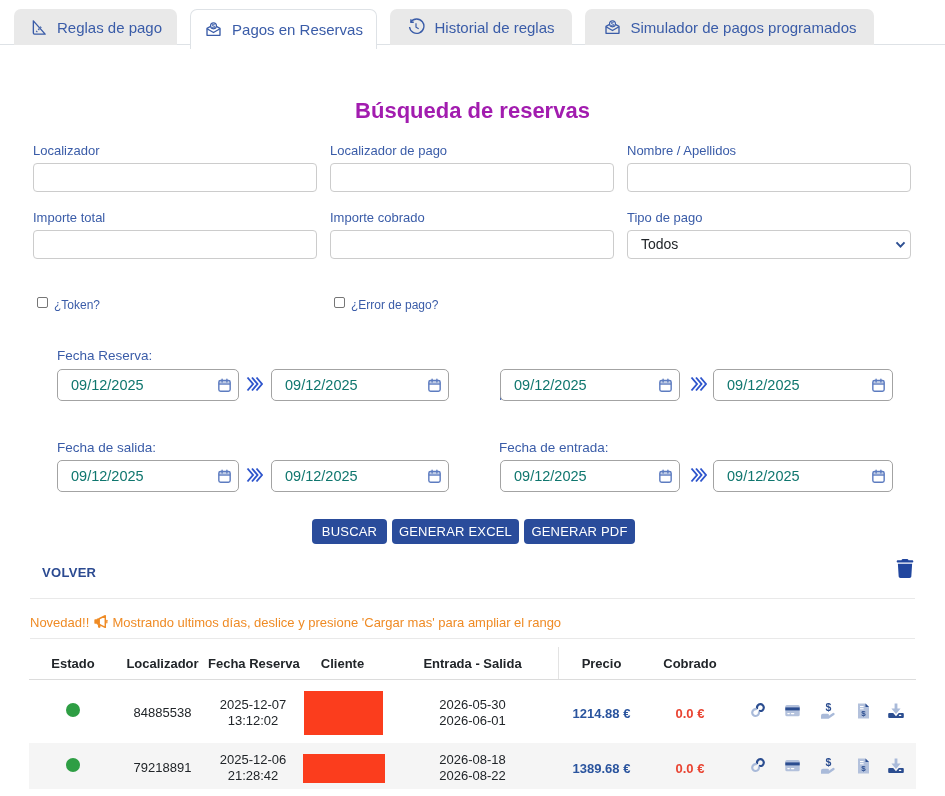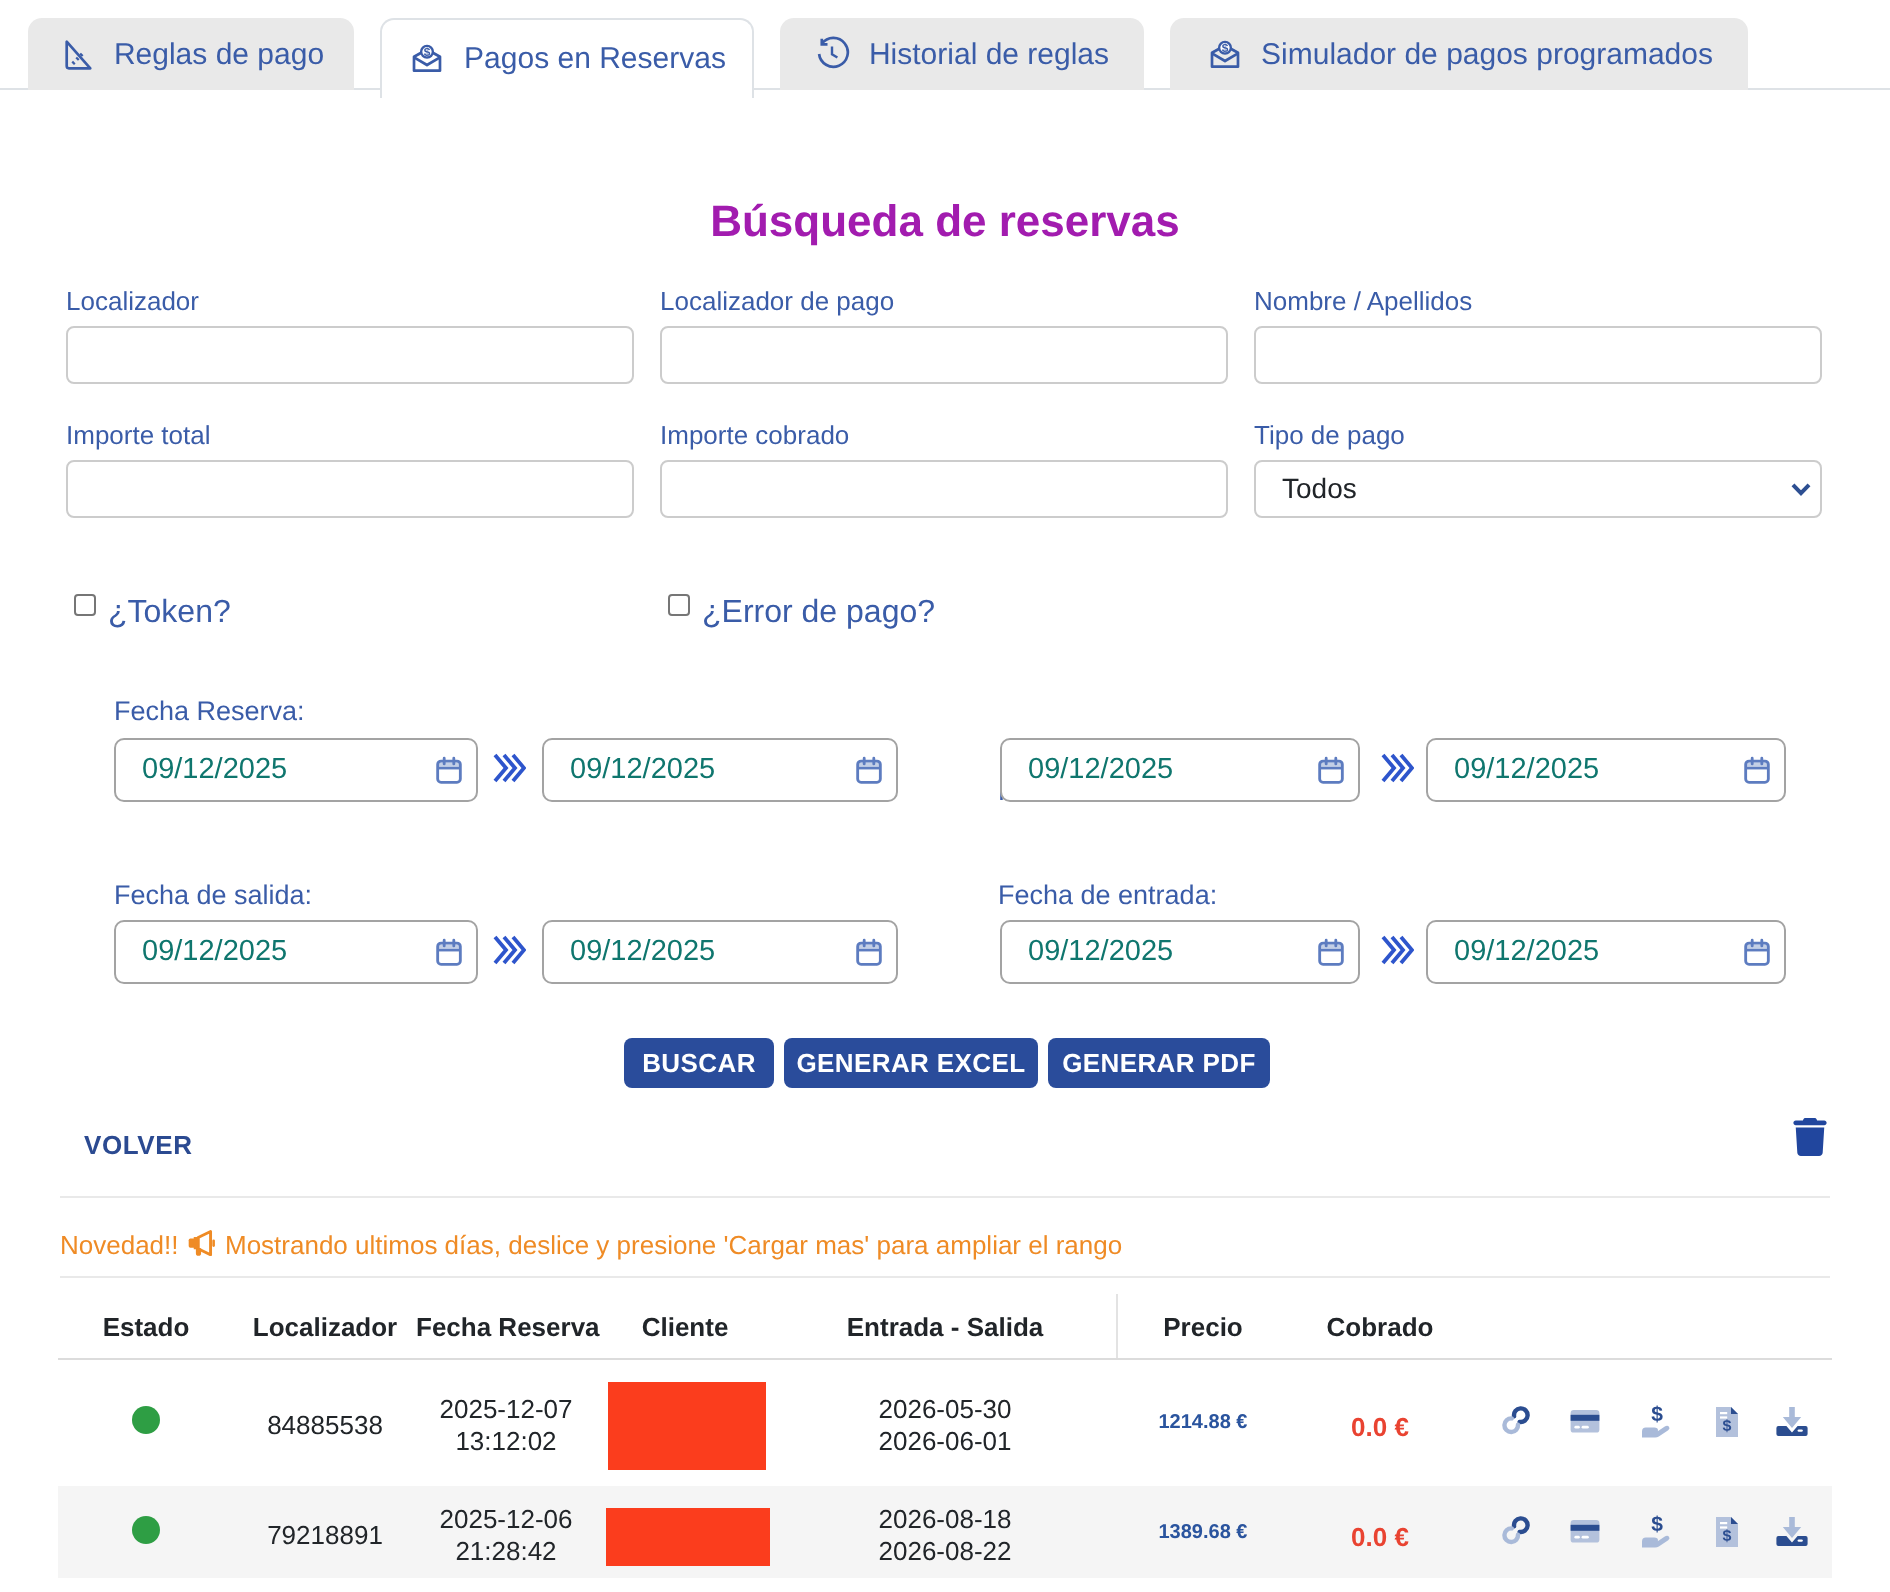--- a/index.html
+++ b/index.html
@@ -24,52 +24,52 @@
            color: #a21caf; font-size: 22px; font-weight: 700; }
 
   
   .flabel { position: absolute; color: #3a5ca8; font-size: 13px; }
   .finput { position: absolute; width: 284px; height: 28.5px; border: 1px solid #ccc;
             border-radius: 4px; background: #fff; }
   select.finput { -webkit-appearance: none; appearance: none;
        padding: 0 13px; font-size: 14px; color: #212529; font-family: "Liberation Sans", sans-serif; }
   .cb { position: absolute; width: 11px; height: 11px; -webkit-appearance: none; appearance: none;
         border: 1.3px solid #767676; border-radius: 2px; background: #fff; }
-  .cblabel { position: absolute; color: #3a5ca8; font-size: 16px; }
+  .cblabel { position: absolute; color: #3a5ca8; font-size: 12px; }
 
   
   .dlabel { position: absolute; color: #3a5ca8; font-size: 13.5px; }
   .dinput { position: absolute; height: 32px; border: 1px solid #a3a3a3; border-radius: 5px;
             background: #fff; display: flex; align-items: center;
             padding: 0 5px 0 13px; color: #0f766e; font-size: 14.5px; }
   .dinput span { flex: 1; }
   .chev { position: absolute; }
 
   
   .btn { position: absolute; top: 519px; height: 25px; background: #2a4c9b; color: #fff;
          border: none; border-radius: 4px; font-family: "Liberation Sans", sans-serif;
-         font-size: 13px; font-weight: 700; letter-spacing: .2px;
+         font-size: 13px; font-weight: 400; letter-spacing: .2px;
          display: flex; align-items: center; justify-content: center; }
 
   
   .volver { position: absolute; left: 42px; top: 565px; color: #2b4a91; font-weight: 700;
             font-size: 13px; letter-spacing: .3px; }
   .hr { position: absolute; left: 30px; width: 885px; height: 1px; background: #e9e9e9; }
   .notice { position: absolute; left: 30px; top: 615px; color: #ef8b25; font-size: 13px; }
 
   
   .thead { position: absolute; color: #212529; font-weight: 700; font-size: 13px;
            top: 653px; text-align: center; white-space: nowrap; }
   .hborder { position: absolute; left: 29px; top: 679px; width: 887px; height: 1px; background: #dcdcdc; }
   .vline { position: absolute; left: 558px; top: 647px; width: 1px; height: 32px; background: #e3e3e3; }
   .row2bg { position: absolute; left: 29px; top: 743px; width: 887px; height: 46px; background: #f5f5f5; }
   .dot { position: absolute; width: 14px; height: 14px; border-radius: 50%; background: #2e9e44; }
   .tcell { position: absolute; color: #212529; font-size: 13px; text-align: center; line-height: 15.5px; }
   .redact { position: absolute; background: #fb3d1d; }
-  .precio { position: absolute; color: #2a549e; font-weight: 700; font-size: 10px; text-align: center; }
+  .precio { position: absolute; color: #2a549e; font-weight: 700; font-size: 13px; text-align: center; }
   .cobrado { position: absolute; color: #e94331; font-weight: 700; font-size: 13px; text-align: center; }
   .icon { position: absolute; }
 </style>
 </head>
 <body>
 <div id="page">
 
   <div class="tabbar"></div>
   <div class="tab" style="left:14px; width:163px;">
     <svg width="19" height="19" viewBox="0 0 24 24" fill="none" stroke="#3a5ca8" stroke-width="1.7">

